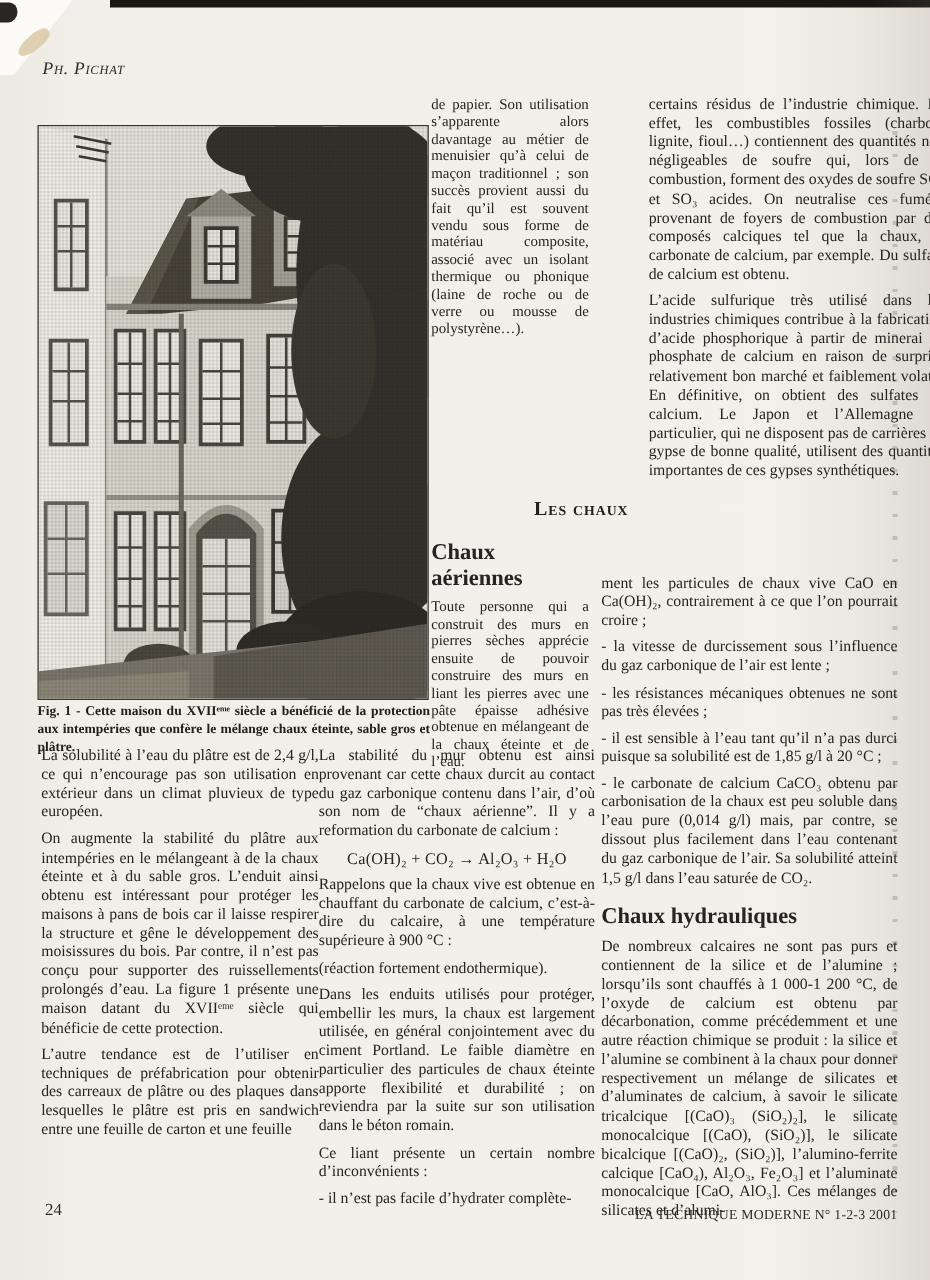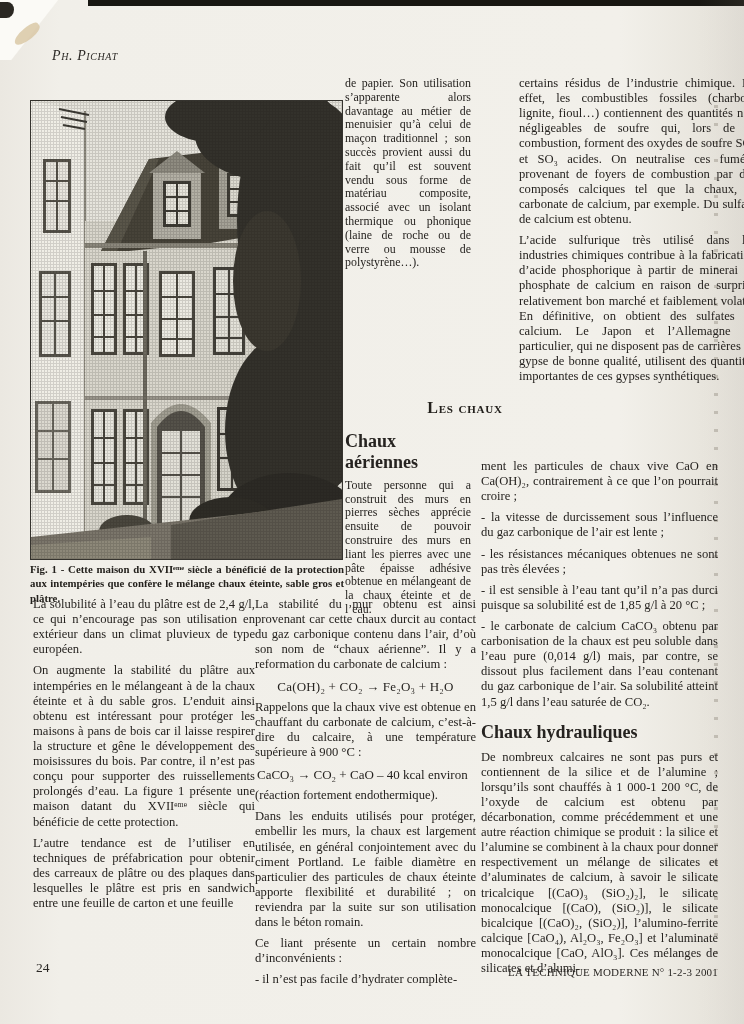--- a/index.html
+++ b/index.html
@@ -19,21 +19,21 @@
   .torn-corner{position:absolute;top:0;left:0;width:90px;height:60px;
     background:linear-gradient(128deg,#fbfaf6 0 42%,rgba(251,250,246,0) 43%);}
   .tear-mark{position:absolute;top:28px;left:12px;width:30px;height:12px;background:#d9c8a6;
     border-radius:60% 40% 50% 50%;transform:rotate(-38deg);opacity:.85;}
   .scan-right-band{position:absolute;top:0;right:0;width:46px;height:100%;
     background:linear-gradient(to right,rgba(140,133,122,0),rgba(140,133,122,.14));}
   .scan-right-dots{position:absolute;top:90px;right:26px;width:4px;height:880px;
     background:repeating-linear-gradient(to bottom,rgba(0,0,0,0) 0 15px,rgba(150,143,132,.45) 15px 18px);}
   
   .author{position:absolute;left:34px;top:48px;font-style:italic;font-variant:small-caps;
-    font-size:14px;letter-spacing:.6px;color:#2b2825;margin-left:18px;}
+    font-size:14px;letter-spacing:.6px;color:#2b2825;}
   
   .photo{position:absolute;left:30px;top:100px;width:311px;height:458px;
     border:1px solid #35332e;background:#d8d5cc;overflow:hidden;}
   .photo svg{display:block;}
   .photo::after{content:"";position:absolute;inset:0;pointer-events:none;
     background-image:radial-gradient(rgba(20,18,15,.14) 1px,rgba(0,0,0,0) 1.4px);
     background-size:3px 3px;}
   .caption{position:absolute;left:30px;top:562px;width:314px;font-weight:bold;
     font-size:10.8px;line-height:1.32;text-align:justify;color:#23201c;}
   
@@ -260,23 +260,22 @@
   </div>
 
   <div class="col col-left">
     <p>La solubilité à l’eau du plâtre est de 2,4 g/l, ce qui n’encourage pas son utilisation en extérieur dans un climat pluvieux de type européen.</p>
     <p>On augmente la stabilité du plâtre aux intempéries en le mélangeant à de la chaux éteinte et à du sable gros. L’enduit ainsi obtenu est intéressant pour protéger les maisons à pans de bois car il laisse respirer la structure et gêne le développement des moisissures du bois. Par contre, il n’est pas conçu pour supporter des ruissellements prolongés d’eau. La figure 1 présente une maison datant du XVIIᵉᵐᵉ siècle qui bénéficie de cette protection.</p>
     <p>L’autre tendance est de l’utiliser en techniques de préfabrication pour obtenir des carreaux de plâtre ou des plaques dans lesquelles le plâtre est pris en sandwich entre une feuille de carton et une feuille</p>
   </div>
 
   <div class="col col-mid-wide">
     <p>La stabilité du mur obtenu est ainsi provenant car cette chaux durcit au contact du gaz carbonique contenu dans l’air, d’où son nom de “chaux aérienne”. Il y a reformation du carbonate de calcium :</p>
-    <p class="formula">Ca(OH)₂ + CO₂ → Fe₂O₃ + H₂O</p>
+    <p class="formula">Ca(OH)₂ + CO₂ → Al₂O₃ + H₂O</p>
     <p>Rappelons que la chaux vive est obtenue en chauffant du carbonate de calcium, c’est-à-dire du calcaire, à une température supérieure à 900 °C :</p>
-    <p class="formula2">CaCO₃ → CO₂ + CaO – 40 kcal environ</p>
     <p style="text-align:left;">(réaction fortement endothermique).</p>
     <p>Dans les enduits utilisés pour protéger, embellir les murs, la chaux est largement utilisée, en général conjointement avec du ciment Portland. Le faible diamètre en particulier des particules de chaux éteinte apporte flexibilité et durabilité ; on reviendra par la suite sur son utilisation dans le béton romain.</p>
     <p>Ce liant présente un certain nombre d’inconvénients :</p>
     <p>- il n’est pas facile d’hydrater complète-</p>
   </div>
 
   <div class="page-number">24</div>
   <div class="journal">LA TECHNIQUE MODERNE  N° 1-2-3 2001</div>
 
 </div>

